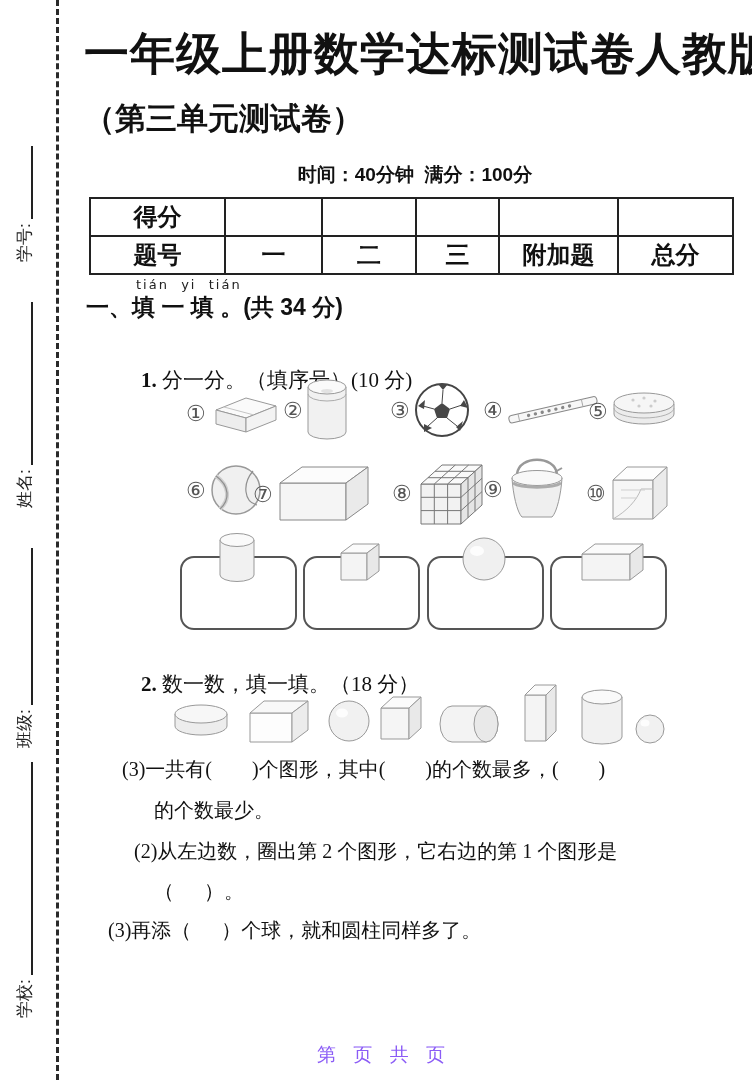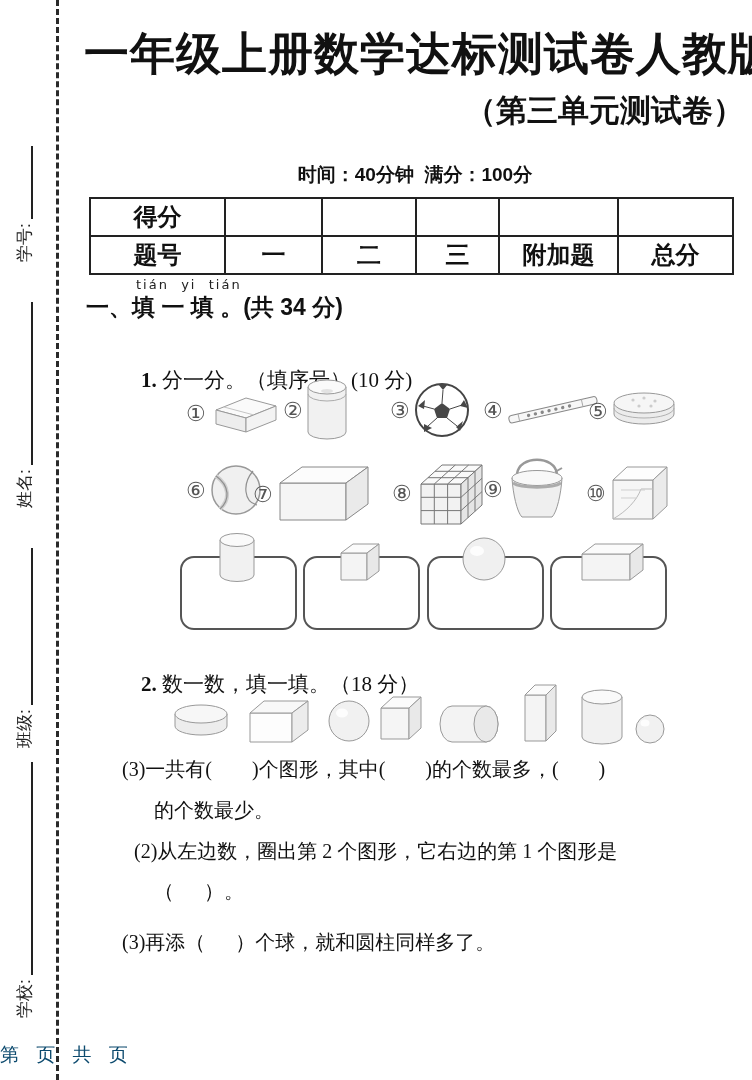--- a/index.html
+++ b/index.html
@@ -8,21 +8,21 @@
   
   .fold-line{position:absolute;left:56px;top:0;bottom:0;width:0;border-left:3px dashed #2a2a2a;}
   
   .side-label{position:absolute;display:flex;align-items:flex-end;height:22px;
               transform:rotate(-90deg);transform-origin:0 0;font-size:17px;color:#222;}
   .side-label .lbl{white-space:nowrap;padding-right:4px;}
   .side-label .line{flex:1;border-bottom:2px solid #222;height:1px;margin-bottom:3px;}
   
   .title{position:absolute;left:84px;width:660px;top:24px;text-align:right;
          font-size:45px;font-weight:bold;letter-spacing:1px;white-space:nowrap;}
-  .subtitle{position:absolute;left:84px;width:660px;top:90px;text-align:right;
+  .subtitle{position:absolute;left:84px;width:660px;top:98px;text-align:left;
             font-size:31px;font-weight:bold;}
   .meta{position:absolute;left:84px;right:6px;top:162px;text-align:center;font-size:19px;font-weight:bold;white-space:pre;}
   
   table.score{position:absolute;left:89px;top:197px;border-collapse:collapse;table-layout:fixed;}
   table.score td,table.score th{border:2px solid #222;text-align:center;font-size:24px;
         font-weight:bold;padding:0;height:36px;font-family:"Liberation Sans",sans-serif;}
   
   .heading{position:absolute;left:86px;top:292px;font-size:23px;font-weight:bold;
            display:flex;align-items:flex-end;white-space:pre;}
   .ruby{position:relative;display:inline-block;}
@@ -32,22 +32,22 @@
   .qline{position:absolute;font-size:21px;white-space:pre;}
   .qnum{font-weight:bold;font-family:"Liberation Serif",serif;}
   
   .obj{position:absolute;display:flex;align-items:center;}
   .obj .num{font-size:22px;color:#555;margin-right:2px;font-family:"DejaVu Serif",serif;}
   
   .bin{position:absolute;width:113px;height:70px;border:2px solid #555;border-radius:14px;background:#fff;}
   .bin-shape{position:absolute;}
   .subline{position:absolute;font-size:20px;white-space:pre;
            font-family:"Liberation Serif","DejaVu Serif",serif;}
-  .footer{position:absolute;left:0;right:0;top:1042px;font-size:19px;
-          letter-spacing:6px;color:#0c4a6e;}
+  .footer{position:absolute;left:16px;right:0;top:1042px;text-align:center;font-size:19px;
+          letter-spacing:6px;color:#8b5cf6;}
   svg{display:block;}
 </style>
 </head>
 <body>
 
 <div class="page">
 
   <div class="fold-line"></div>
 
   <div class="side-label" style="left:14px;top:262px;width:116px;">
@@ -316,17 +316,17 @@
       <svg width="32" height="32" viewBox="0 0 32 32">
       <circle cx="16" cy="16" r="14" fill="#f1f1f1" stroke="#999"></circle>
       <ellipse cx="11" cy="10" rx="4.5" ry="3.5" fill="#fff" opacity="0.85"></ellipse>
       </svg>
     </span>
 
   <div class="subline" style="left:122px;top:756px;">(3)一共有(        )个图形，其中(        )的个数最多，(        )</div>
   <div class="subline" style="left:154px;top:797px;">的个数最少。</div>
   <div class="subline" style="left:134px;top:838px;">(2)从左边数，圈出第 2 个图形，它右边的第 1 个图形是</div>
   <div class="subline" style="left:154px;top:878px;">（      ）。</div>
-  <div class="subline" style="left:122px;top:917px;margin-top:12px;">(3)再添（      ）个球，就和圆柱同样多了。</div>
+  <div class="subline" style="left:108px;top:917px;">(3)再添（      ）个球，就和圆柱同样多了。</div>
 
   <div class="footer">第 页 共 页</div>
 
 </div>
 
 </body></html>

